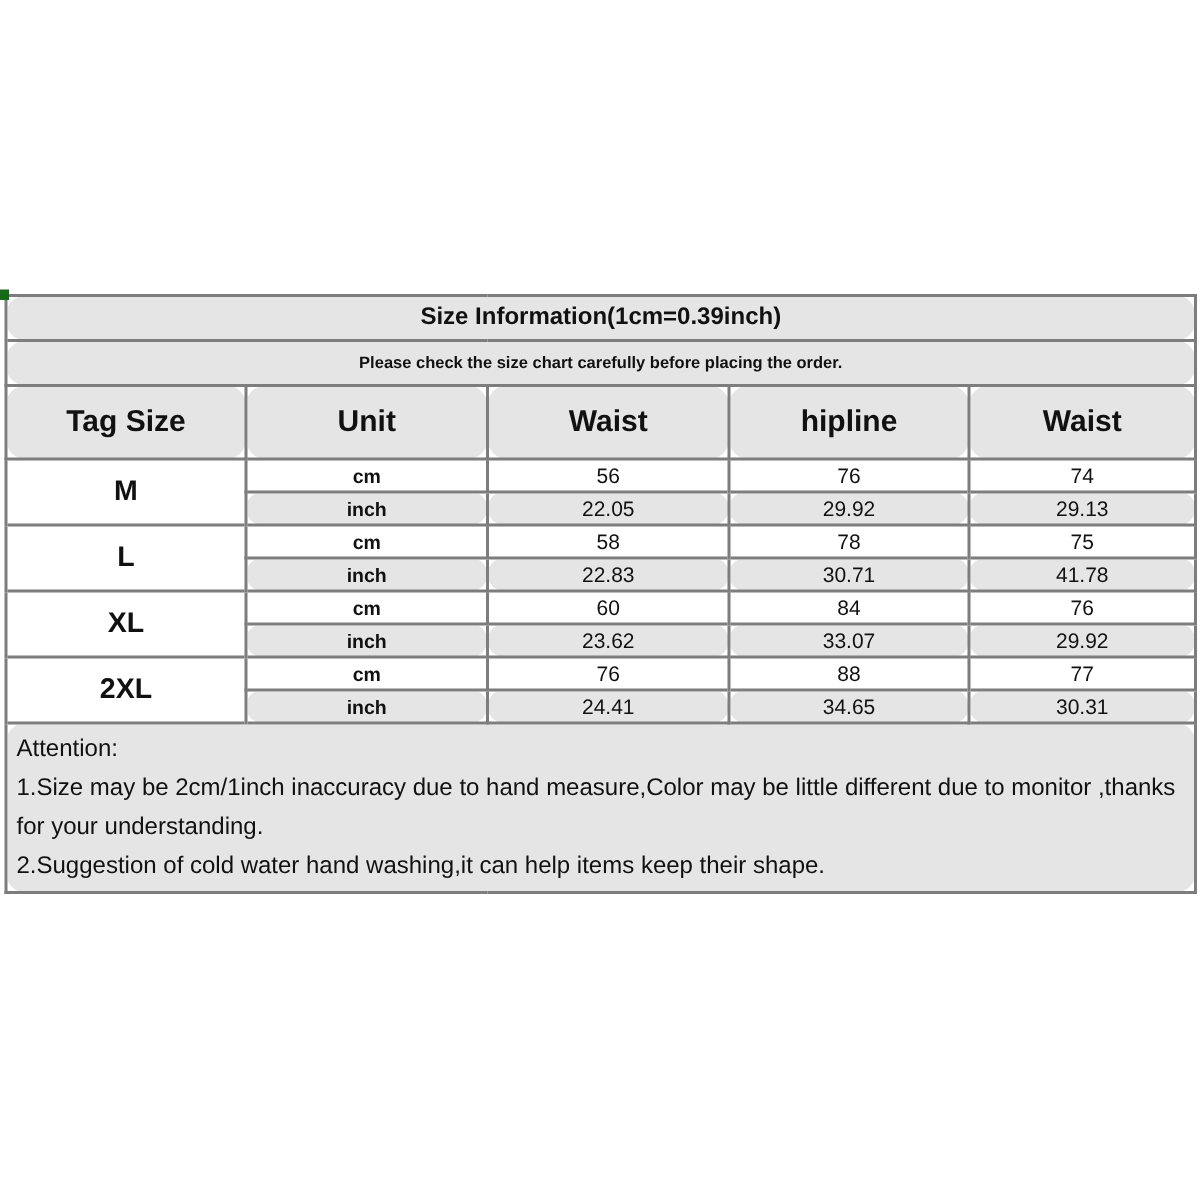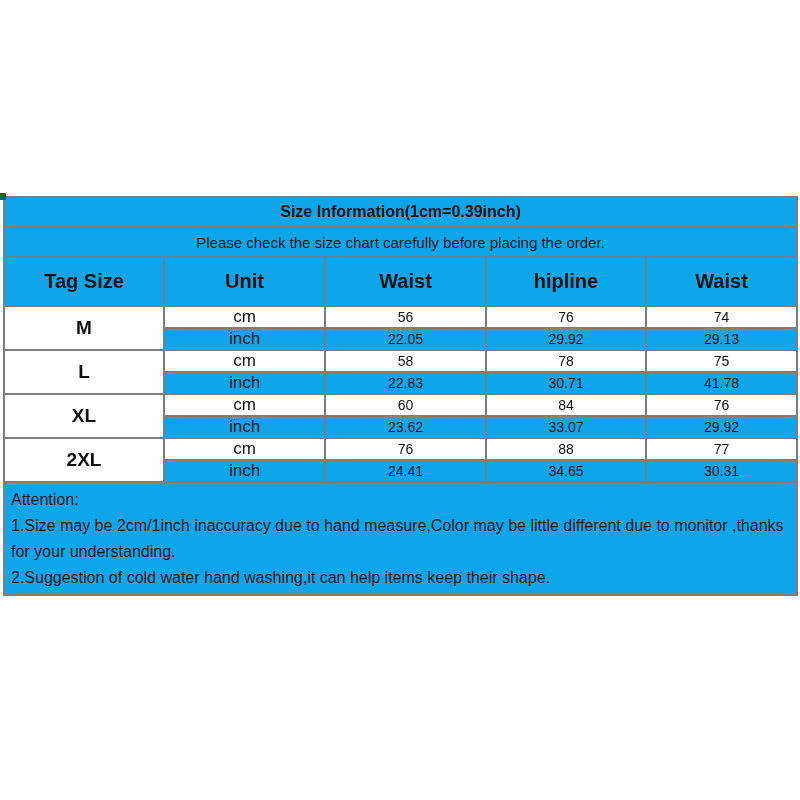--- a/index.html
+++ b/index.html
@@ -39,48 +39,48 @@
     width: 100%;
     border: 2px solid #6d6d6d;
   }
   table.size-table td {
     border: 2px solid #7d7d7d;
     text-align: center;
     vertical-align: middle;
     padding: 0;
     overflow: hidden;
   }
-  .pink { background: #0ea5e9; }
+  .pink { background: #e5e5e5; border-radius: 13px; }
   .white { background: #ffffff; }
 
   tr.title-row td {
     height: 28px;
     font-weight: bold;
     font-size: 16px;
     border-bottom-width: 1px;
   }
   tr.subtitle-row td {
     height: 28px;
-    font-size: 15px;
-    font-weight: normal;
+    font-size: 11px;
+    font-weight: bold;
   }
   tr.header-row td {
     height: 47px;
     font-weight: bold;
     font-size: 20px;
   }
   tr.data-row td { height: 20px; }
   tr.data-row.cm-row td { border-bottom-width: 1px; border-bottom-color: #9a9a9a; }
   td.tag-cell {
     font-weight: bold;
     font-size: 19px;
   }
   td.unit-cell {
-    font-size: 17px;
-    font-weight: normal;
+    font-size: 13px;
+    font-weight: bold;
   }
   td.value-cell {
     font-size: 14px;
     font-weight: normal;
     margin-top: 24px;
   }
   tr.attention-row td {
     height: 107px;
     text-align: left;
     vertical-align: top;

